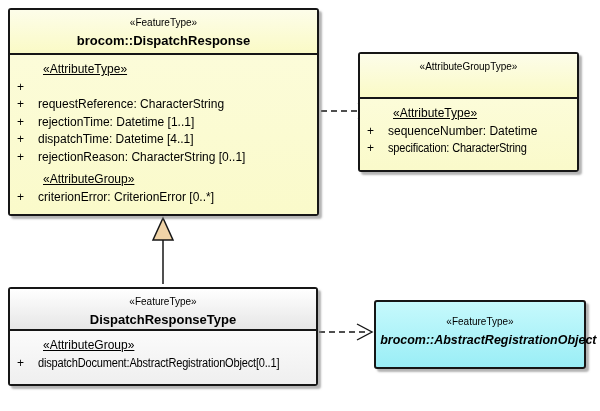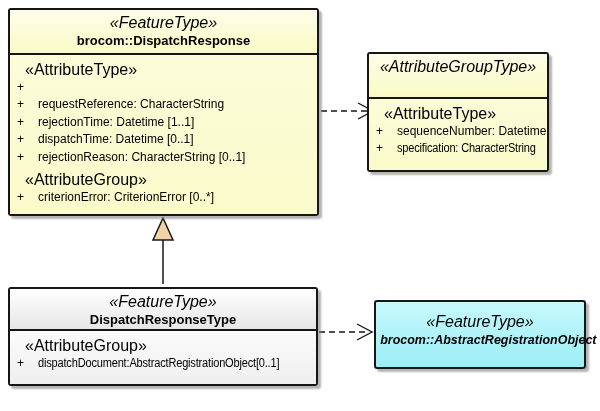--- a/index.html
+++ b/index.html
@@ -25,23 +25,23 @@
     text-align:center;
     border-bottom:2px solid #161616;
     padding-top:5px;
   }
   .yellow .hdr{background:linear-gradient(180deg,#fdfde9 0%,#fafac6 100%);}
   .yellow .bdy{background:linear-gradient(180deg,#fcfcd9 0%,#fafaca 100%);}
   .gray .hdr{background:linear-gradient(180deg,#ffffff 0%,#e6e6e6 100%);}
   .gray .bdy{background:linear-gradient(180deg,#fbfbfb 0%,#efefef 100%);}
   .cyan{background:linear-gradient(180deg,#c6f9fc 0%,#9aeef6 100%);}
   .bdy{box-sizing:border-box;padding-top:6px;height:100%;}
-  .stereo{font-size:16px;line-height:16px;font-style:italic;}
+  .stereo{font-size:10px;line-height:16px;}
   .box-title{font-size:13px;font-weight:bold;line-height:19px;}
-  .sec-label{font-size:16px;line-height:17.5px;padding-left:15px;}
+  .sec-label{font-size:12px;line-height:17.5px;padding-left:33px;text-decoration:underline;}
   .attr-row{display:flex;font-size:12px;line-height:17.5px;white-space:nowrap;}
   .attr-row .vis{width:21px;padding-left:7px;flex:0 0 auto;}
   .attr-row .atxt{flex:0 0 auto;}
   .gap-above{margin-top:5px;}
   .condensed .atxt{transform:scaleX(0.92);transform-origin:0 50%;letter-spacing:-0.2px;}
   .cyan-hdr{text-align:center;padding-top:12px;}
   .italic-title{font-style:italic;transform:scaleX(0.96);transform-origin:50% 50%;}
 </style>
 </head>
 <body>
@@ -79,35 +79,35 @@
       <div class="attr-row">
         <span class="vis">+</span>
         <span class="atxt">requestReference: CharacterString</span>
       </div>
       <div class="attr-row">
         <span class="vis">+</span>
         <span class="atxt">rejectionTime: Datetime [1..1]</span>
       </div>
       <div class="attr-row">
         <span class="vis">+</span>
-        <span class="atxt">dispatchTime: Datetime [0..1]</span>
+        <span class="atxt">dispatchTime: Datetime [4..1]</span>
       </div>
       <div class="attr-row">
         <span class="vis">+</span>
         <span class="atxt">rejectionReason: CharacterString [0..1]</span>
       </div>
       <div class="sec-label gap-above">«AttributeGroup»</div>
       <div class="attr-row">
         <span class="vis">+</span>
         <span class="atxt">criterionError: CriterionError [0..*]</span>
       </div>
     </div>
   </div>
 
-  <div class="uml-box yellow" style="left:367px;top:52px;width:182px;height:120px;">
+  <div class="uml-box yellow" style="left:358px;top:52px;width:221px;height:120px;">
     <div class="hdr" style="height:45px;">
       <div class="stereo">«AttributeGroupType»</div>
     </div>
     <div class="bdy" style="height:71px;">
       <div class="sec-label">«AttributeType»</div>
       <div class="attr-row">
         <span class="vis">+</span>
         <span class="atxt">sequenceNumber: Datetime</span>
       </div>
       <div class="attr-row condensed">

